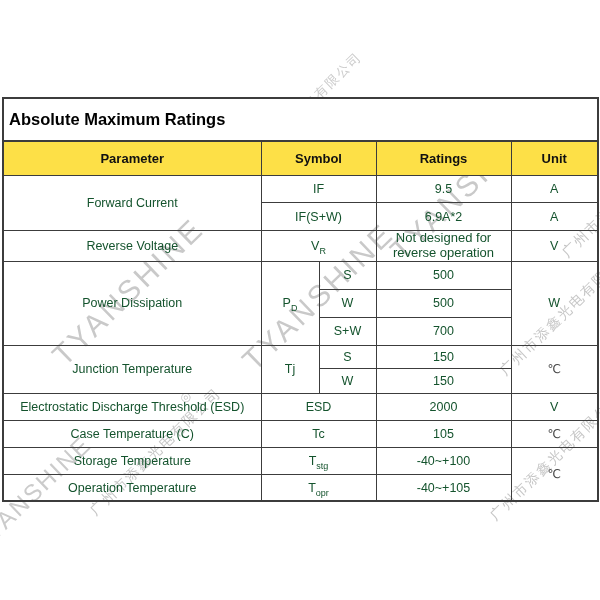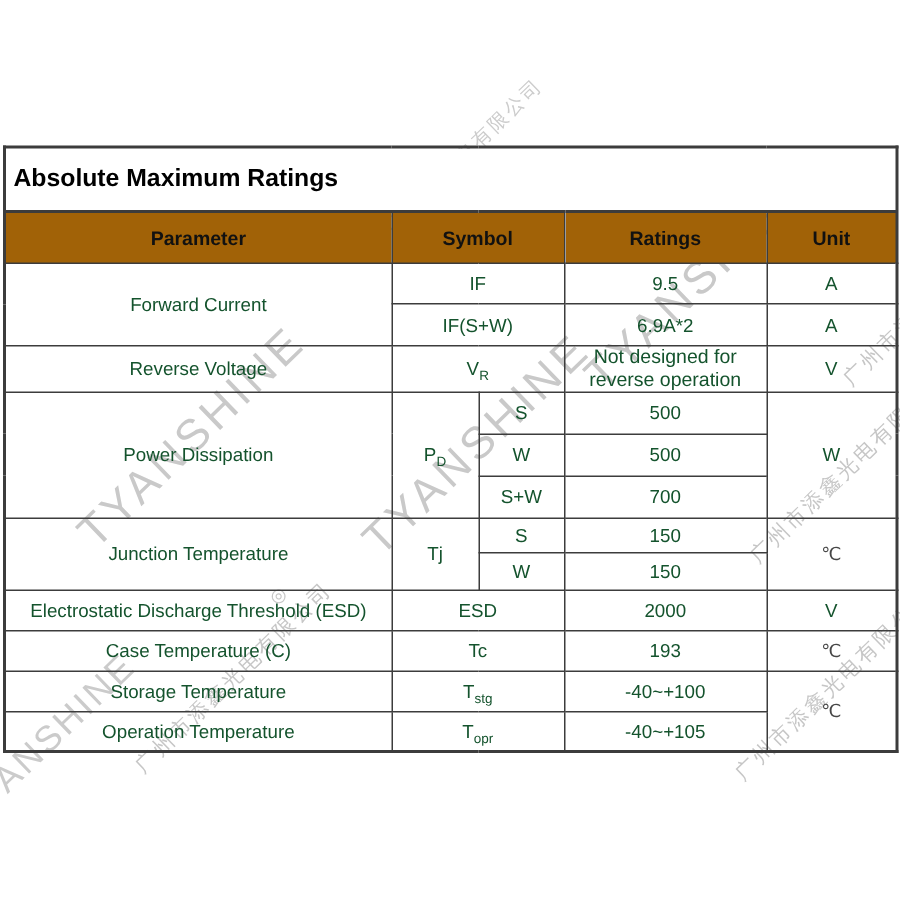--- a/index.html
+++ b/index.html
@@ -29,21 +29,21 @@
   #topstrip{position:absolute;left:452px;top:94px;width:146px;height:6px;overflow:hidden;
             font-size:9px;letter-spacing:1px;color:#8f8f8f;z-index:1;}
 
   
   table{border-collapse:collapse;table-layout:fixed;position:absolute;left:2px;top:97px;
         width:595px;z-index:2;background:transparent;}
   td{border:1px solid #3c3c3c;text-align:center;vertical-align:middle;
      font-size:12.5px;color:#14532d;padding:0;overflow:hidden;}
   tr.title-row td{height:41px;text-align:left;padding-left:5px;font-weight:bold;
                   font-size:16.5px;color:#000;background:#fff;}
-  tr.head-row td{height:33px;background:#a16207;font-weight:bold;font-size:13px;color:#111;}
+  tr.head-row td{height:33px;background:#fde047;font-weight:bold;font-size:13px;color:#111;}
   table{border:2px solid #3c3c3c;}
   tr.head-row td{border-top:2px solid #3c3c3c;border-bottom:1px solid #3c3c3c;}
   .h27{height:27px}.h28{height:28px}.h31{height:16px}.h23{height:23px}.h25{height:25px}
   sub{font-size:9px;line-height:0;}
   .unit-c{color:#474747;font-family:"DejaVu Sans",sans-serif;font-size:12px;}
   .two-line{font-size:13px;line-height:1.15;}
 </style>
 </head>
 <body>
 
@@ -133,21 +133,21 @@
     <tr class="h27">
       <td>Electrostatic Discharge Threshold (ESD)</td>
       <td colspan="2">ESD</td>
       <td>2000</td>
       <td>V</td>
     </tr>
 
     <tr class="h27">
       <td>Case Temperature (C)</td>
       <td colspan="2">Tc</td>
-      <td>193</td>
+      <td>105</td>
       <td class="unit-c">℃</td>
     </tr>
 
     <tr class="h27">
       <td>Storage Temperature</td>
       <td colspan="2"><span>T</span><sub>stg</sub></td>
       <td>-40~+100</td>
       <td rowspan="2" class="unit-c">℃</td>
     </tr>
 

